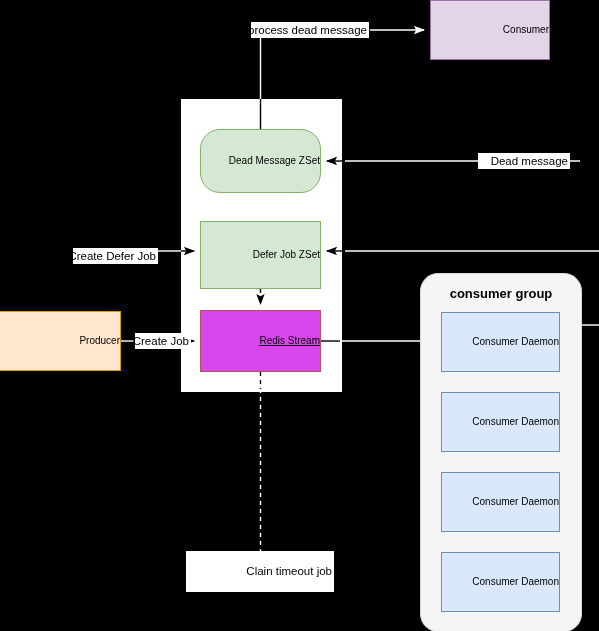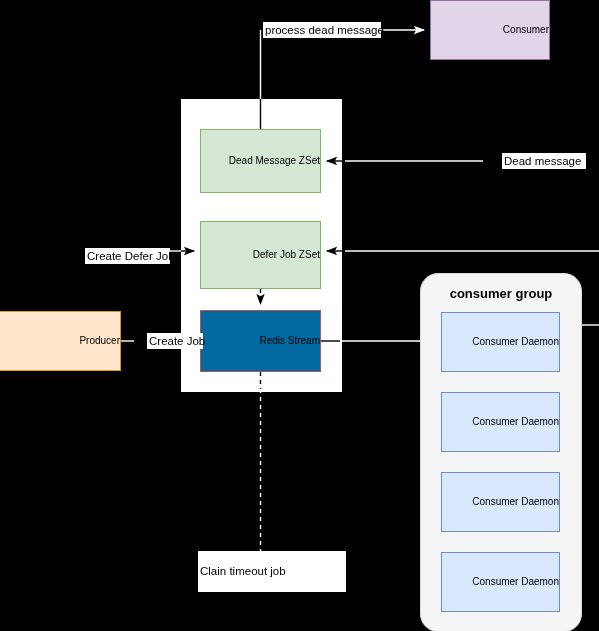--- a/index.html
+++ b/index.html
@@ -26,24 +26,23 @@
     position:absolute;
     background:#ffffff;
     color:#000000;
     font-size:11.5px;
     line-height:1.3;
     padding:1px 2px;
     box-sizing:border-box;
     text-align:center;
     white-space:nowrap;
     display:flex;
-    align-items:flex-start;
+    align-items:flex-end;
     justify-content:center;
     flex-direction:column;
-    margin-left:12px;
   }
   #svg-layer{position:absolute;left:0;top:0;width:599px;height:631px;pointer-events:none;}
   .white-panel{
     position:absolute;
     background:#ffffff;
     border:1px solid #ffffff;
   }
   .cgroup{
     position:absolute;
     background:#f5f5f5;
@@ -52,21 +51,21 @@
   }
   .cgroup-title{
     position:absolute;
     width:100%;
     text-align:center;
     font-size:13px;
     font-weight:bold;
     color:#000;
   }
   .green{background:#d5e8d4;border:1px solid #82b366;}
-  .red{background:#0369a1;border:1px solid #b85450;}
+  .red{background:#d946ef;border:1px solid #b85450;text-decoration:underline;}
   .orange{background:#ffe6cc;border:1px solid #d79b00;}
   .purple{background:#e1d5e7;border:1px solid #9673a6;}
   .blue{background:#dae8fc;border:1px solid #6c8ebf;}
 </style>
 </head>
 <body>
 
 <div id="stage">
 
   <div class="white-panel" style="left:181px;top:99px;width:159px;height:291px;"></div>
@@ -118,21 +117,21 @@
     <path d="M580,325 L599,325" stroke="#ffffff" stroke-width="1.4" fill="none"></path>
 
     <path d="M260.5,372 L260.5,389" stroke="#000000" stroke-width="1.4" fill="none" stroke-dasharray="4 4"></path>
     <path d="M260.5,389 L260.5,552" stroke="#ffffff" stroke-width="1.4" fill="none" stroke-dasharray="4 4"></path>
   </svg>
 
   <div class="node purple" style="left:430px;top:0px;width:120px;height:60px;">
     <span>Consumer</span>
   </div>
 
-  <div class="node green" style="left:200px;top:129px;width:121px;height:64px;">
+  <div class="node green" style="left:200px;top:129px;width:121px;height:64px;border-radius:20px;">
     <span>Dead Message ZSet</span>
   </div>
 
   <div class="node green" style="left:200px;top:221px;width:121px;height:68px;">
     <span>Defer Job ZSet</span>
   </div>
 
   <div class="node red" style="left:200px;top:310px;width:121px;height:62px;">
     <span>Redis Stream</span>
   </div>
@@ -155,21 +154,21 @@
     <span>Consumer Daemon</span>
   </div>
   <div class="node blue" style="left:441px;top:552px;width:119px;height:60px;">
     <span>Consumer Daemon</span>
   </div>
 
   <div class="lbl" style="left:251px;top:22px;width:118px;height:16px;">
     <span>process dead message</span>
   </div>
 
-  <div class="lbl" style="left:490px;top:153px;width:84px;height:16px;">
+  <div class="lbl" style="left:478px;top:153px;width:92px;height:16px;">
     <span>Dead message</span>
   </div>
 
   <div class="lbl" style="left:73px;top:248px;width:85px;height:16px;">
     <span>Create Defer Job</span>
   </div>
 
   <div class="lbl" style="left:135px;top:333px;width:56px;height:16px;">
     <span>Create Job</span>
   </div>

